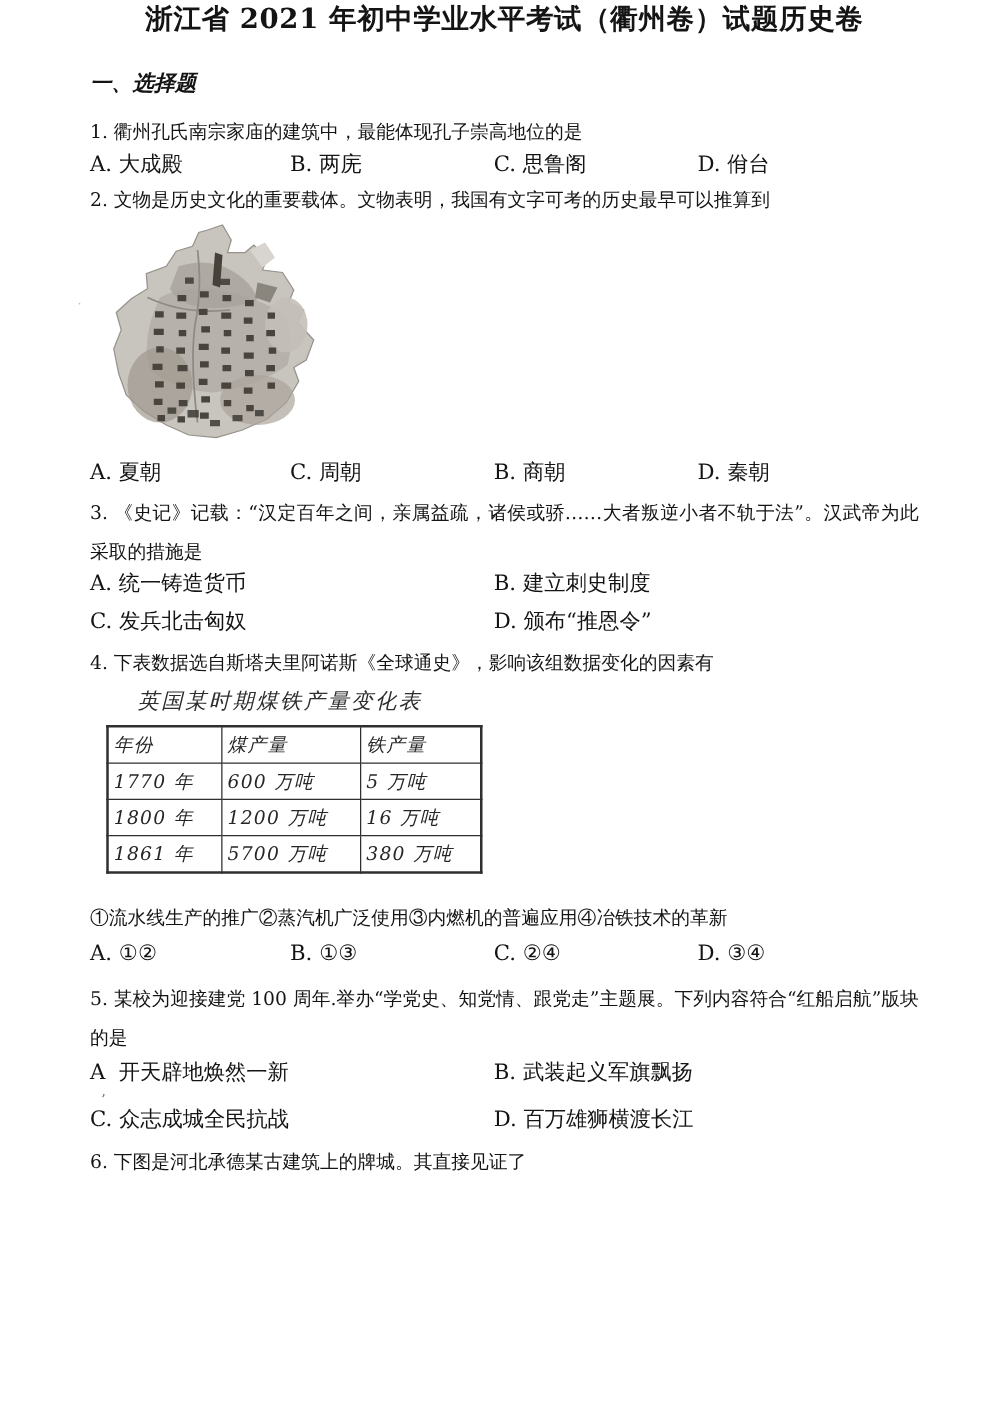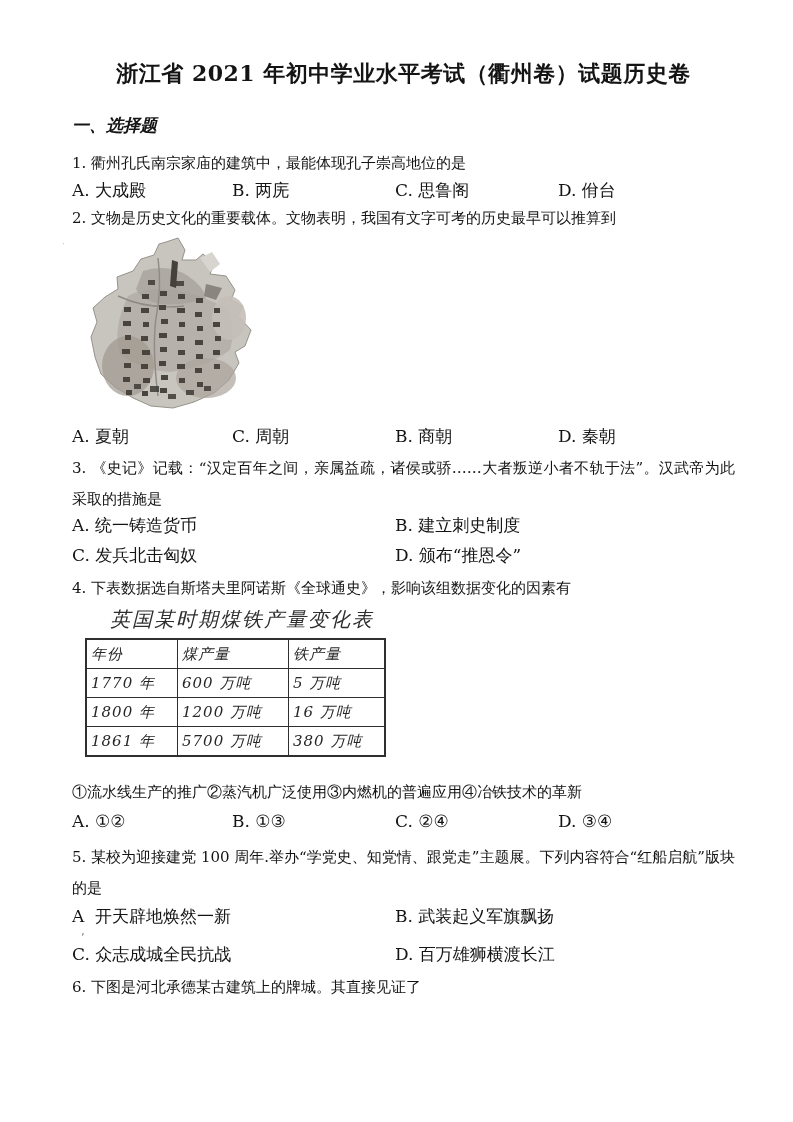--- a/index.html
+++ b/index.html
@@ -6,21 +6,21 @@
   .page{
     position:relative;
     width:793px;height:1122px;
     background:#ffffff;
     overflow:hidden;
     font-family:"DejaVu Serif","Liberation Serif",serif;
     color:#141414;
   }
   .content{padding:0 58px 0 72px;}
   .title{
-    margin:0;padding-top:58px;
+    margin:0;
     text-align:center;
     font-size:22px;line-height:30px;
     font-weight:700;letter-spacing:.5px;
   }
   .section{
     margin:26px 0 0;
     font-size:17px;line-height:22px;
     font-weight:700;
     font-style:italic;
   }
@@ -34,21 +34,21 @@
     white-space:pre-wrap;
   }
   .opts4{grid-template-columns:160px 163px 163px 1fr;}
   .opts2{grid-template-columns:323px 1fr;}
   .mt0{margin-top:0}.mt2{margin-top:2px}.mt4{margin-top:4px}
   .mt5{margin-top:5px}.mt8{margin-top:8px}.mt12{margin-top:12px}
   .mt20{margin-top:20px}.mtn2{margin-top:-2px}
   .figure{margin:3px 0 0 16px;width:170px;height:176px;position:relative;}
   .tbl-title{
     margin:5px 0 0 38px;
-    font-size:20px;line-height:22px;
+    font-size:17px;line-height:22px;
     font-style:italic;letter-spacing:2px;color:#2e2e2e;
   }
   table.data{
     margin:8px 0 0 13px;
     border-collapse:collapse;
     border:2px solid #2f2f2f;
   }
   table.data th,table.data td{
     border:1px solid #2f2f2f;
     height:28px;padding:0 4px;

